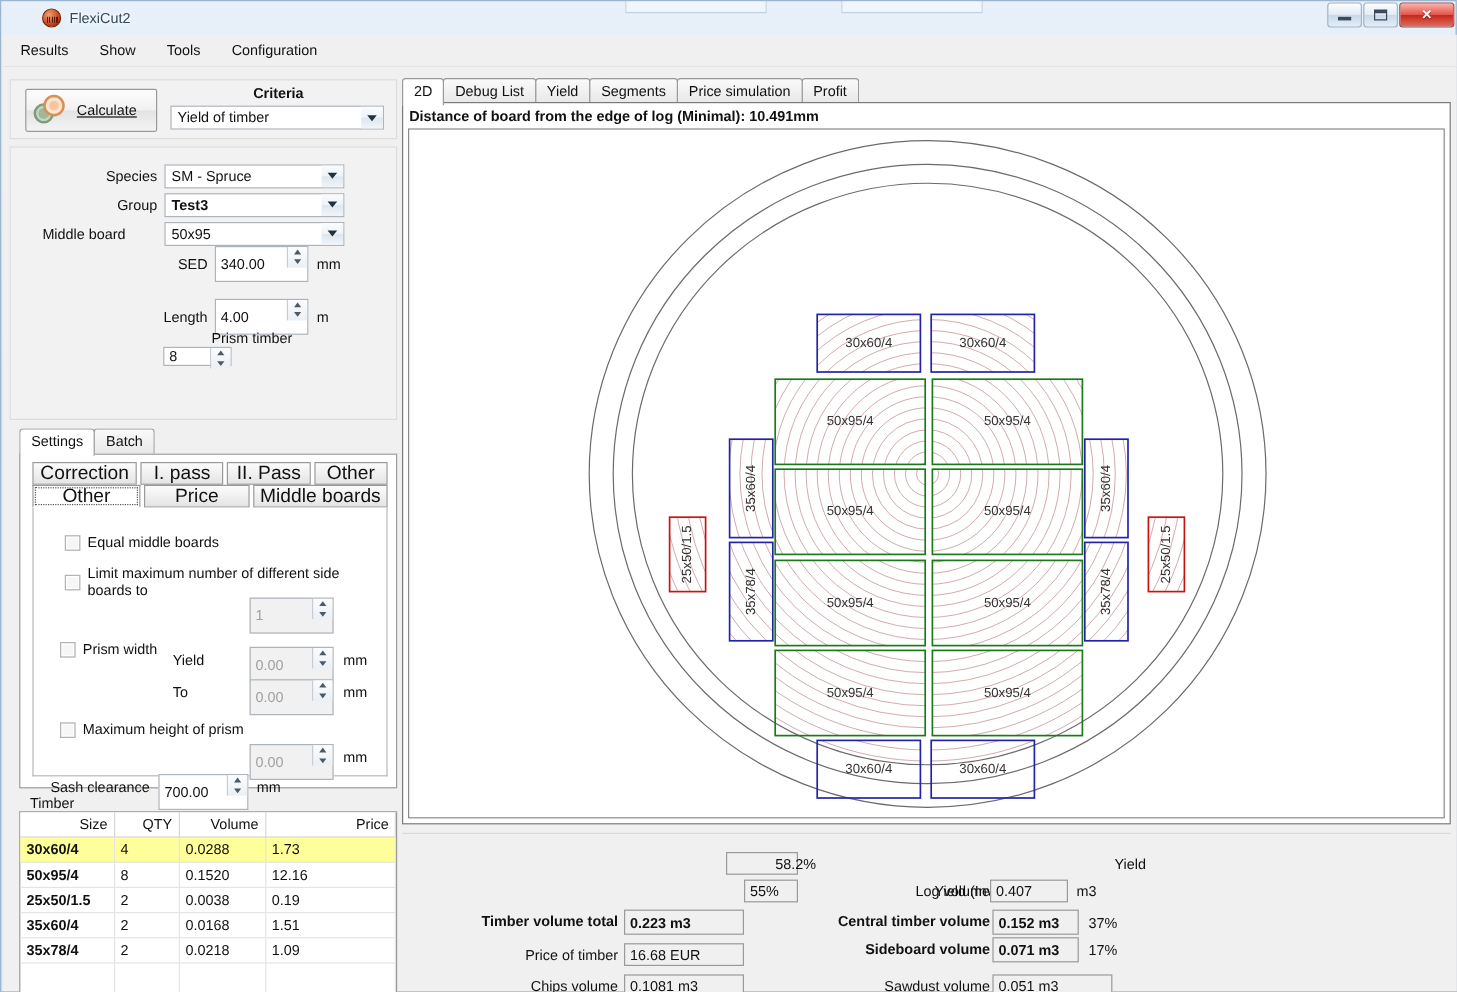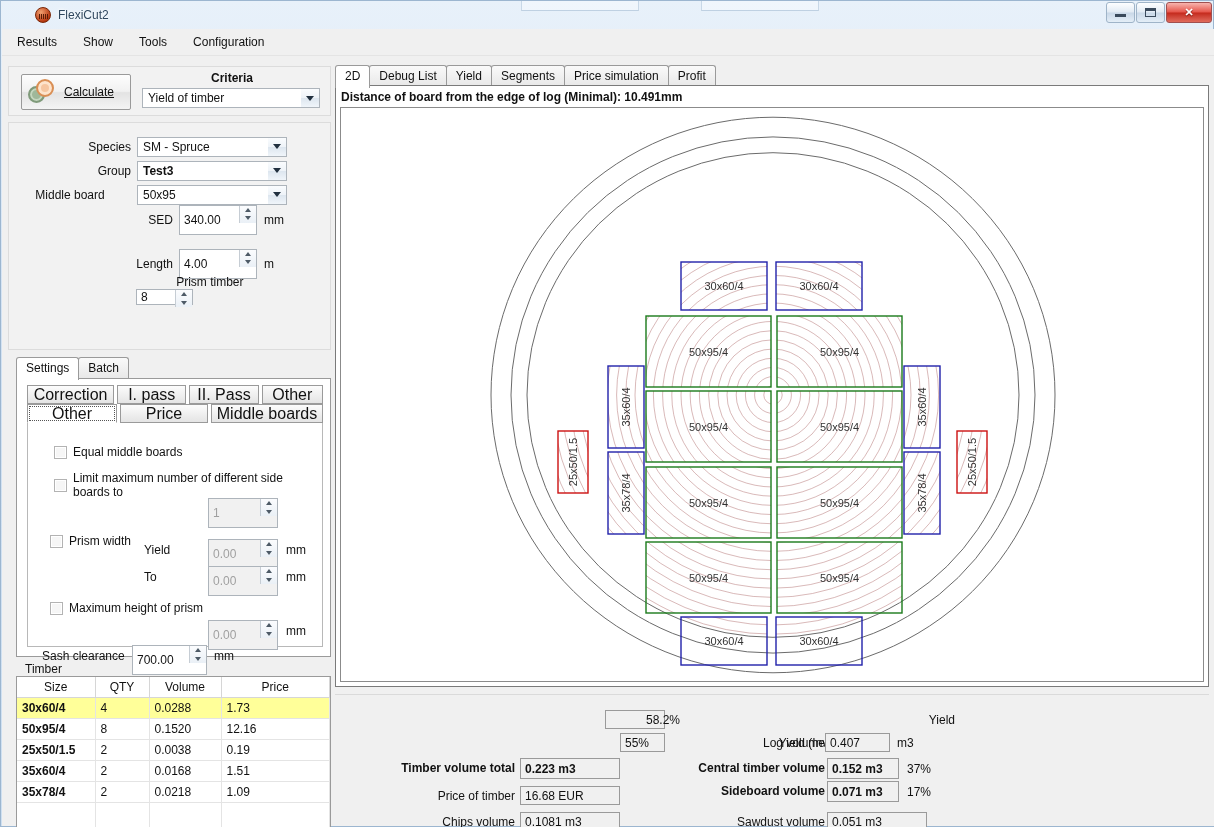--- a/index.html
+++ b/index.html
@@ -147,21 +147,21 @@
     width:13px; height:13px; border:1px solid #b3b3b3; background:#f6f6f6; margin-right:6px; flex:none;
     box-shadow:0 0 0 1px #fff inset;
   }
 
   
   #timbergroup{ position:absolute; left:8px; top:604px; width:315px; height:206px; }
   #timber-legend{ position:absolute; left:6px; top:-2px; font-size:12px; color:#111; background:#f0f0f0; padding:0 3px;}
   #timber-box{ position:absolute; left:0; top:12px; width:315px; height:194px; border:1px solid #9a9a9a; background:#fff;}
   table.timber{ border-collapse:collapse; width:100%; font-size:12px; }
   table.timber th{
-    font-weight:normal; text-align:center; padding:3px 5px; border-right:1px solid #d6d6d6;
+    font-weight:normal; text-align:right; padding:3px 5px; border-right:1px solid #d6d6d6;
     border-bottom:1px solid #d6d6d6; background:#fff; color:#111;
   }
   table.timber td{ padding:3px 5px; border-right:1px solid #e4e4e4; border-bottom:1px solid #e4e4e4; color:#111;}
   table.timber td.size{ font-weight:bold; }
   table.timber tr.sel td{ background:#ffff99; }
 
   
   #right{ position:absolute; left:333px; top:4px; width:874px; height:762px; }
   #tabrow{ position:absolute; left:0; top:5px; display:flex; }
   #canvaspane{

